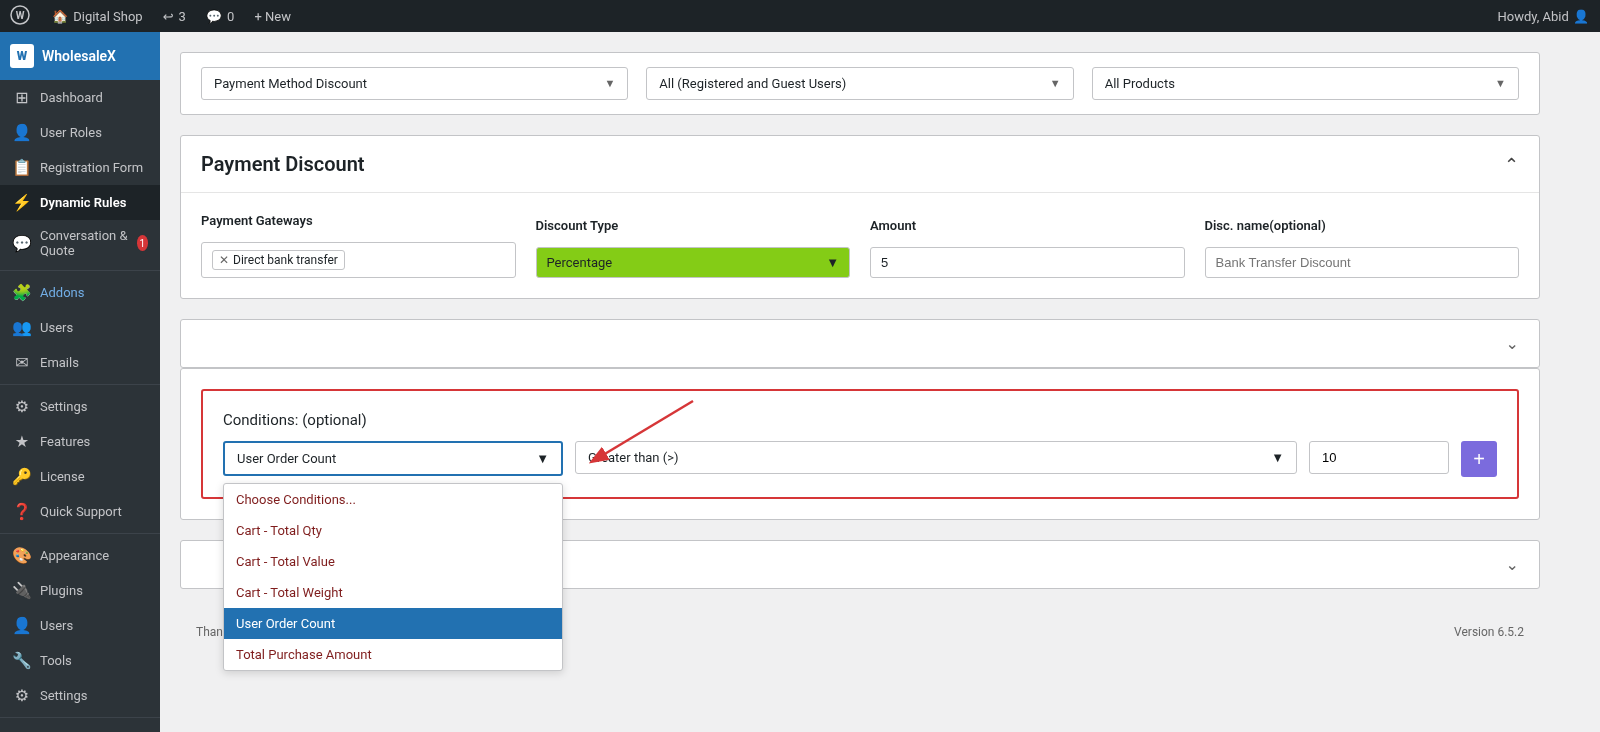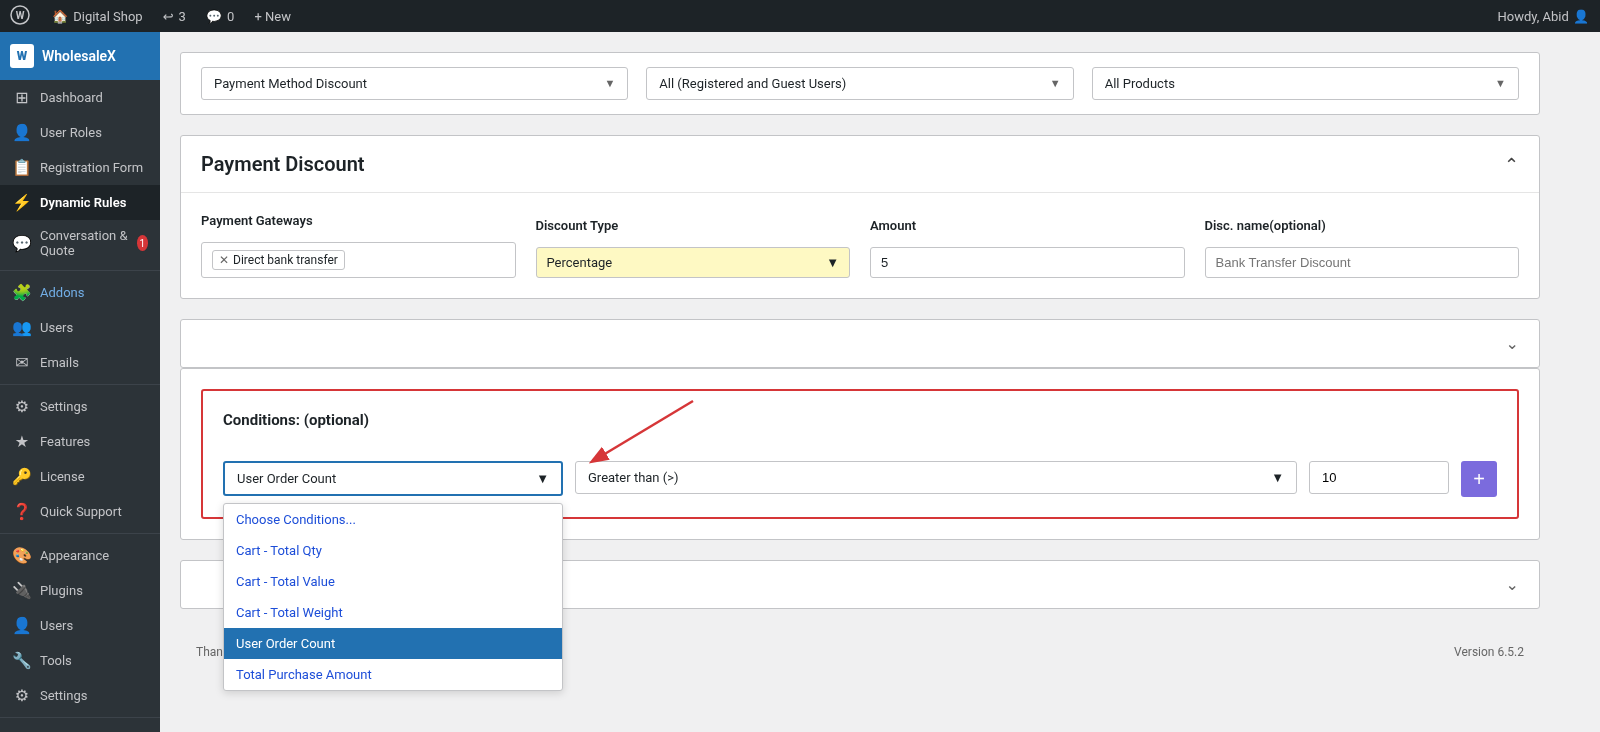--- a/index.html
+++ b/index.html
@@ -158,21 +158,21 @@
       align-items: center;
       gap: 4px;
       font-size: 12px;
     }
     .tag .remove { cursor: pointer; color: #666; }
     .select-field {
       width: 100%;
       border: 1px solid #c3c4c7;
       border-radius: 3px;
       padding: 7px 10px;
-      background: #fef9c3;
+      background: #84cc16;
       cursor: pointer;
       display: flex;
       align-items: center;
       justify-content: space-between;
       font-size: 13px;
     }
     .text-input {
       width: 100%;
       border: 1px solid #c3c4c7;
       border-radius: 3px;
@@ -185,22 +185,22 @@
     
     .conditions-section {
       border: 2px solid #d63638;
       border-radius: 3px;
       padding: 20px;
       position: relative;
       background: #fff;
     }
     .conditions-title {
       font-size: 15px;
-      font-weight: 700;
-      margin-bottom: 32px;
+      font-weight: 400;
+      margin-bottom: 12px;
     }
     .conditions-row {
       display: flex;
       gap: 12px;
       align-items: flex-start;
       position: relative;
     }
     .condition-dropdown {
       border: 2px solid #2271b1;
       border-radius: 3px;
@@ -222,21 +222,21 @@
       background: #fff;
       border: 1px solid #c3c4c7;
       border-radius: 3px;
       z-index: 100;
       box-shadow: 0 2px 8px rgba(0,0,0,0.15);
     }
     .dropdown-menu-item {
       padding: 8px 12px;
       cursor: pointer;
       font-size: 13px;
-      color: #1d4ed8;
+      color: #7f1d1d;
     }
     .dropdown-menu-item.selected { background: #2271b1; color: #fff; }
     .operator-dropdown {
       border: 1px solid #c3c4c7;
       border-radius: 3px;
       padding: 8px 12px;
       background: #fff;
       cursor: pointer;
       display: flex;
       align-items: center;

